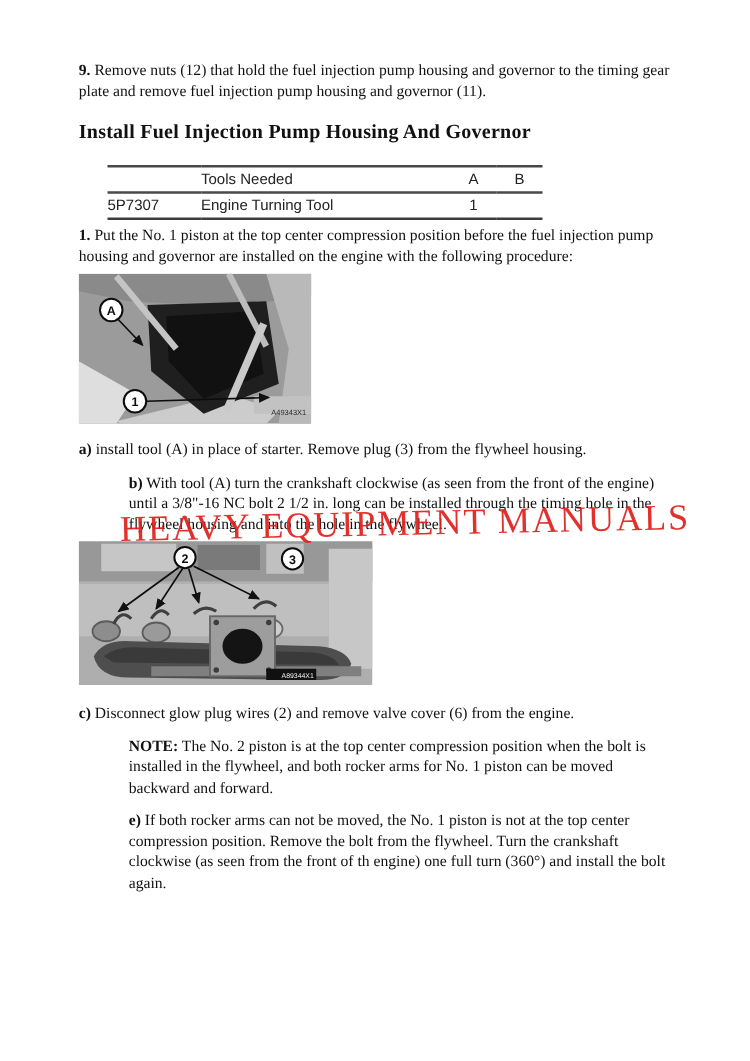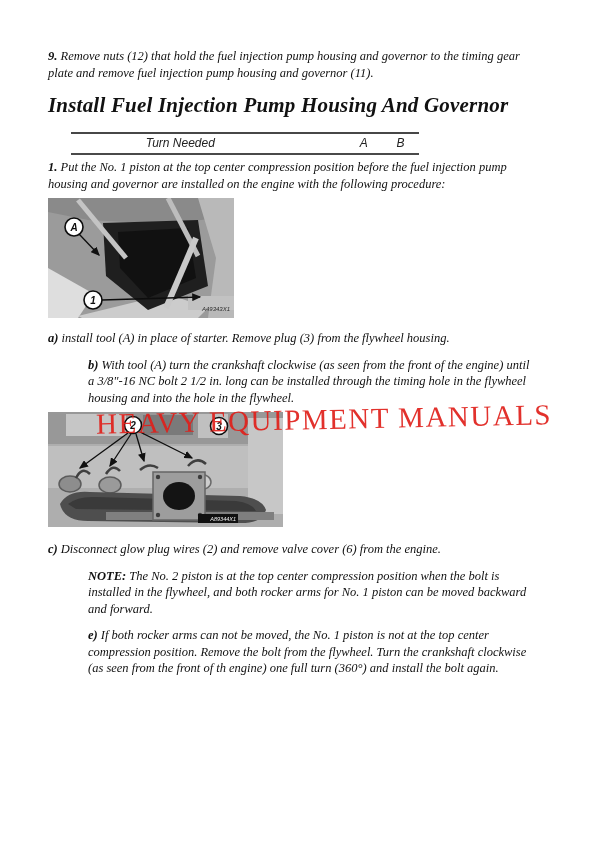--- a/index.html
+++ b/index.html
@@ -6,34 +6,33 @@
   .page{
     position:relative;
     width:600px;height:849px;
     background:#ffffff;
     font-family:"Liberation Serif", serif;
     color:#111111;
     overflow:hidden;
   }
   .content{
     position:relative;
-    padding:48px 62px 0 48px;
-    font-style:italic;
+    padding:48px 62px 0 63px;
   }
   .para{
     font-size:12.5px;
     line-height:16.5px;
     margin:0;
     text-align:left;
   }
   .lbl{font-weight:bold;}
   .mt-a{margin-top:12px;}
   .mt-b{margin-top:10px;margin-left:40px;}
   h1.doc-heading{
-    font-size:21px;
+    font-size:16px;
     line-height:25px;
     margin:12px 0 0 0;
     font-weight:bold;
     letter-spacing:0.2px;
   }
   
   table.tools{
     border-collapse:collapse;
     margin:14px 0 0 23px;
     width:348px;
@@ -83,26 +82,32 @@
   <div class="content">
 
     <p class="para"><span class="lbl">9.</span><span> Remove nuts (12) that hold the fuel injection pump housing and governor to the timing gear plate and remove fuel injection pump housing and governor (11).</span></p>
 
     <h1 class="doc-heading">Install Fuel Injection Pump Housing And Governor</h1>
 
     <table class="tools">
       <thead>
         <tr>
           <th class="c-part"></th>
-          <th class="c-name">Turn Needed</th>
+          <th class="c-name">Tools Needed</th>
           <th class="c-qty">A</th>
           <th class="c-qty">B</th>
         </tr>
       </thead>
       <tbody>
+        <tr>
+          <td class="c-part">5P7307</td>
+          <td class="c-name">Engine Turning Tool</td>
+          <td class="c-qty">1</td>
+          <td class="c-qty"></td>
+        </tr>
       </tbody>
     </table>
 
     <p class="para" style="margin-top:4px;"><span class="lbl">1.</span><span> Put the No. 1 piston at the top center compression position before the fuel injection pump housing and governor are installed on the engine with the following procedure:</span></p>
 
     <svg class="figure fig1" width="186" height="120" viewBox="0 0 186 120">
       <defs>
         <marker id="ah1" markerWidth="7" markerHeight="6" refX="6" refY="3" orient="auto">
           <path d="M0,0 L7,3 L0,6 z" fill="#111"></path>
         </marker>

